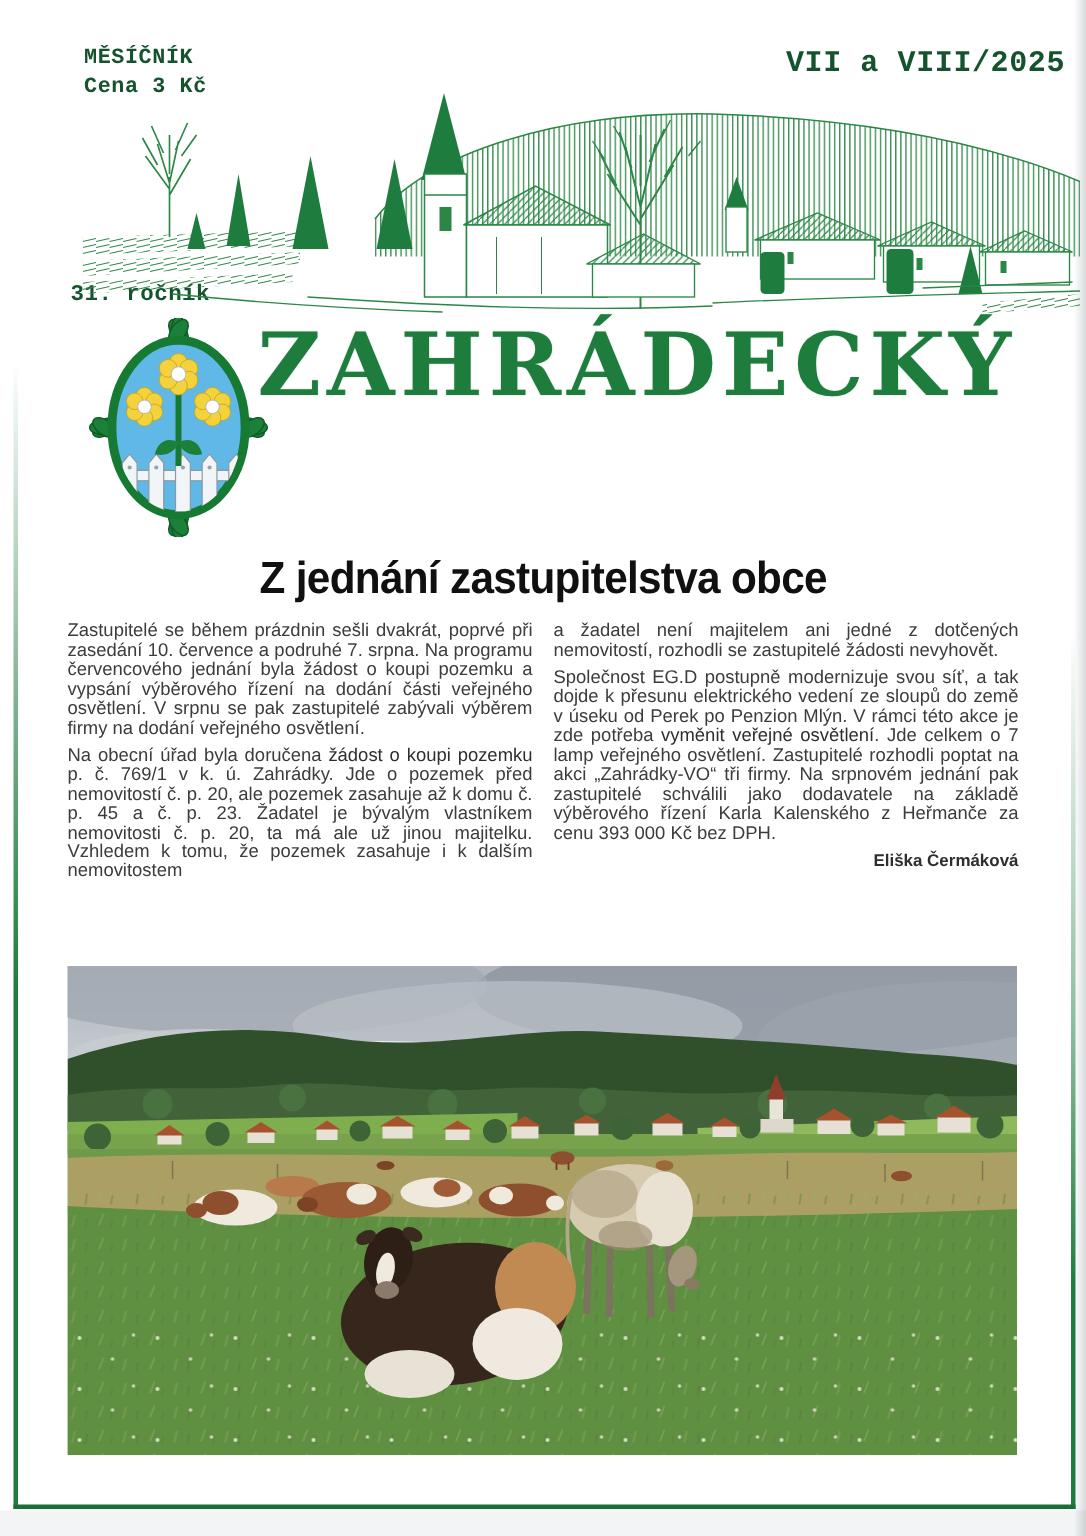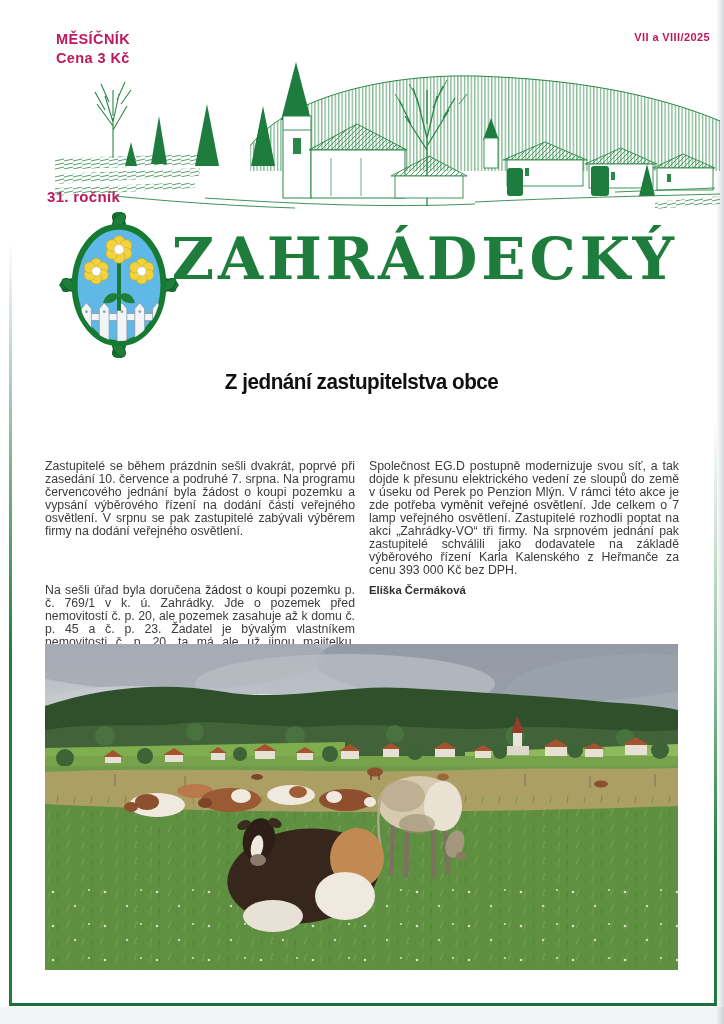--- a/index.html
+++ b/index.html
@@ -22,48 +22,48 @@
     position:absolute; left:9px; top:1003px; width:708px; height:3px;
     background:#1a6f38;
   }
   .page-edge-shadow {
     position:absolute; right:0; top:0; width:8px; height:1024px;
     background:linear-gradient(to left, rgba(110,120,126,.28), rgba(110,120,126,0));
   }
   .page-bottom-strip { position:absolute; left:0; top:1007px; width:724px; height:17px; background:#f2f4f5; }
 
   
-  .green-serif { font-family:Liberation Sans, sans-serif; font-weight:bold; color:#be185d; }
+  .green-serif { font-family:Liberation Mono, monospace; font-weight:bold; color:#14532d; }
   .mast-left  { position:absolute; left:56px; top:30px; font-size:14.5px; line-height:1.32; letter-spacing:.4px; }
-  .mast-issue { position:absolute; right:14px; top:31px; font-size:11px; letter-spacing:.4px; }
+  .mast-issue { position:absolute; right:14px; top:31px; font-size:20px; letter-spacing:.4px; }
   .mast-volume{ position:absolute; left:47px; top:188px; font-size:15px; letter-spacing:.3px; }
 
   .village-art { position:absolute; left:55px; top:46px; width:665px; height:170px; }
 
   
   .logo { position:absolute; left:58px; top:212px; width:122px; height:146px; }
   .title-block {
     position:absolute; right:46px; top:215px; width:520px; text-align:right;
     font-family:"DejaVu Serif", serif; font-weight:bold; color:#1e7c3d;
-    line-height:.98; text-shadow:0 0 1px rgba(30,124,61,.35);margin-top:16px;
+    line-height:.98; text-shadow:0 0 1px rgba(30,124,61,.35);
   }
   .title-line1 { font-size:58px; letter-spacing:4px; }
   .title-line2 { font-size:58px; letter-spacing:4px; }
 
   
   .article-heading {
     position:absolute; left:0; top:369px; width:724px; text-align:center;
-    color:#101010; font-weight:bold; font-size:22px; letter-spacing:-.5px;
+    color:#101010; font-weight:bold; font-size:30px; letter-spacing:-.5px;
   }
   .article-heading span { display:inline-block; transform:scaleX(.94); transform-origin:center; }
   .cols { position:absolute; left:45px; top:414px; width:634px; display:flex; gap:14px; }
   .col  { width:310px; color:#3c3c3c; font-size:12.3px; line-height:12.95px; text-align:justify; }
-  .col p.para { margin-bottom:5px;margin-top:46px; }
+  .col p.para { margin-bottom:5px; }
   .col .b { font-weight:normal; color:#2e2e2e; }
-  .author { text-align:left; font-weight:bold; font-size:11.3px; color:#2e2e2e; margin-top:7px; }
+  .author { text-align:right; font-weight:bold; font-size:11.3px; color:#2e2e2e; margin-top:7px; }
 
   
   .photo { position:absolute; left:45px; top:644px; width:633px; height:326px; }
   .photo svg { display:block; }
 </style>
 </head>
 <body>
 
 <div class="page">
 
@@ -252,24 +252,25 @@
     <div class="title-line1">ZAHRÁDECKÝ</div>
   </div>
 
   <div class="article-heading">
     <span>Z jednání zastupitelstva obce</span>
   </div>
 
   <div class="cols">
     <div class="col">
         <p class="para"><span>Zastupitelé se během prázdnin sešli dvakrát, poprvé při zasedání 10. července a podruhé 7. srpna. Na programu červencového jednání byla žádost o koupi pozemku a vypsání výběrového řízení na dodání části veřejného osvětlení. V srpnu se pak zastupitelé zabývali výběrem firmy na dodání veřejného osvětlení.</span></p>
-        <p class="para"><span>Na sešli úřad byla doručena </span><span class="b">žádost o koupi pozemku</span><span> p. č. 769/1 v k. ú. Zahrádky. Jde o pozemek před nemovitostí č. p. 20, ale pozemek zasahuje až k domu č. p. 45 a č. p. 23. Žadatel je bývalým vlastníkem nemovitosti č. p. 20, ta má ale už jinou majitelku. Vzhledem k tomu, že pozemek zasahuje i k dalším nemovitostem</span></p>
+        <p class="para"><span>Na obecní úřad byla doručena </span><span class="b">žádost o koupi pozemku</span><span> p. č. 769/1 v k. ú. Zahrádky. Jde o pozemek před nemovitostí č. p. 20, ale pozemek zasahuje až k domu č. p. 45 a č. p. 23. Žadatel je bývalým vlastníkem nemovitosti č. p. 20, ta má ale už jinou majitelku. Vzhledem k tomu, že pozemek zasahuje i k dalším nemovitostem</span></p>
       </div>
     <div class="col">
       <div>
+          <p class="para"><span>a žadatel není majitelem ani jedné z dotčených nemovitostí, rozhodli se zastupitelé žádosti nevyhovět.</span></p>
           <p class="para"><span>Společnost EG.D postupně modernizuje svou síť, a tak dojde k přesunu elektrického vedení ze sloupů do země v úseku od Perek po Penzion Mlýn. V rámci této akce je zde potřeba </span><span class="b">vyměnit veřejné osvětlení</span><span>. Jde celkem o 7 lamp veřejného osvětlení. Zastupitelé rozhodli poptat na akci „Zahrádky-VO“ tři firmy. Na srpnovém jednání pak zastupitelé schválili jako dodavatele na základě výběrového řízení Karla Kalenského z Heřmanče za cenu 393 000 Kč bez DPH.</span></p>
         </div>
       <div class="author">Eliška Čermáková</div>
     </div>
   </div>
 
   <div class="photo">
     <svg width="633" height="326" viewBox="0 0 633 326" aria-hidden="true">
       <defs>
         <linearGradient id="sky" x1="0" y1="0" x2="0" y2="1">

